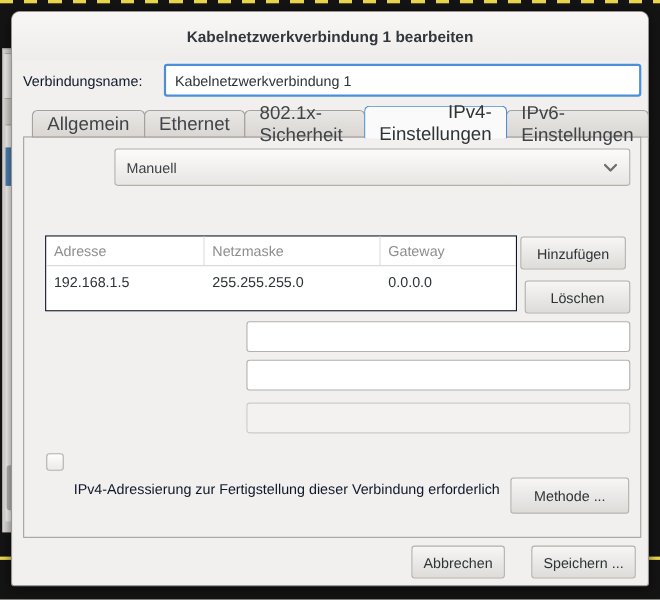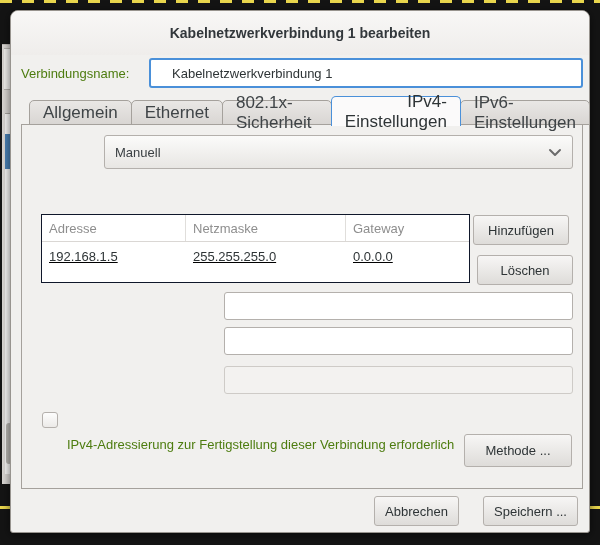--- a/index.html
+++ b/index.html
@@ -30,28 +30,28 @@
     border-radius:8px 8px 3px 3px;
     box-shadow:0 2px 10px rgba(0,0,0,.55);
   }
   .titlebar{
     position:absolute;left:0;top:0;width:100%;height:44px;
     background:linear-gradient(#f8f7f6,#efedeb);
     border-radius:7px 7px 0 0;
     display:flex;align-items:center;justify-content:center;
   }
   .title{font-size:14px;font-weight:bold;color:#32373b;}
-  label,.lbl{font-size:13px;color:#4d7c0f;}
+  label,.lbl{font-size:13px;color:#0f172a;}
   
   .name-label{position:absolute;left:10px;top:55px;}
   .name-input{
     position:absolute;left:138px;top:47px;width:434px;height:30px;box-sizing:border-box;
     border:2px solid #4a90d9;border-radius:3px;background:#fff;
     font-family:"Liberation Sans",sans-serif;font-size:13px;color:#2e3436;
-    padding:0 21px;outline:none;
+    padding:0 8px;outline:none;
   }
   
   .tabs{position:absolute;left:18px;top:84px;height:30px;display:flex;align-items:flex-end;z-index:3;}
   .tab{
     height:25px;box-sizing:border-box;margin-right:-1px;
     display:flex;align-items:center;justify-content:center;
     padding:0 13px;font-size:17px;color:#3f4447;
     background:linear-gradient(#e9e7e5,#d9d6d3);
     border:1px solid #a5a19c;border-radius:5px 5px 0 0;
     cursor:default;
@@ -83,21 +83,21 @@
     position:absolute;left:30px;top:203px;width:429px;height:69px;box-sizing:border-box;
     background:#fff;border:1px solid #0f172a;z-index:2;
   }
   .addr-head{display:flex;height:26px;border-bottom:1px solid #dad7d4;}
   .addr-head .hcell{
     box-sizing:border-box;font-size:13px;color:#8e8e8e;
     display:flex;align-items:center;padding-left:7px;
     border-right:1px solid #e0dedb;
   }
   .addr-head .hcell:last-child{border-right:none;}
-  .addr-row{display:flex;height:28px;text-decoration:underline;}
+  .addr-row{display:flex;height:28px;}
   .addr-row .cell{
     box-sizing:border-box;font-size:13px;color:#2e3436;
     display:flex;align-items:center;padding-left:7px;
   }
   .c1{width:144px;} .c2{width:160px;} .c3{width:123px;}
   
   .btn{
     position:absolute;box-sizing:border-box;z-index:2;
     background:linear-gradient(#f7f6f5,#dedcd9);
     border:1px solid #b4b0ac;border-radius:3px;

